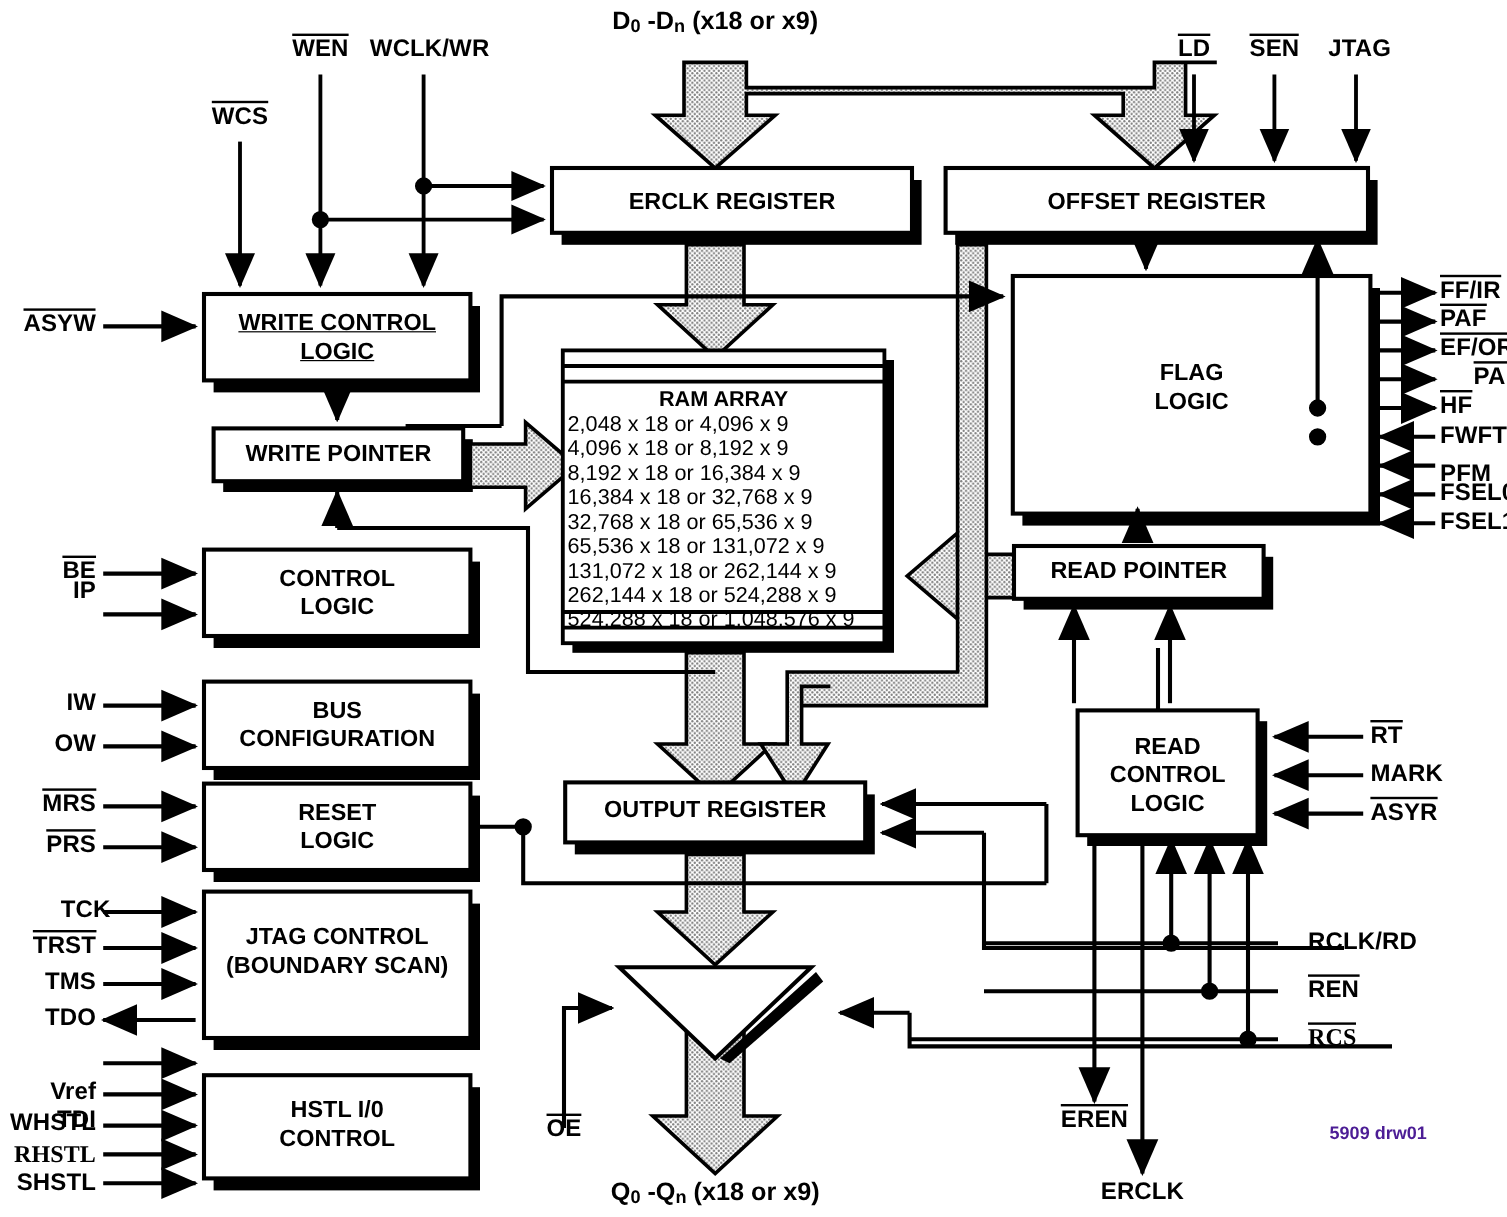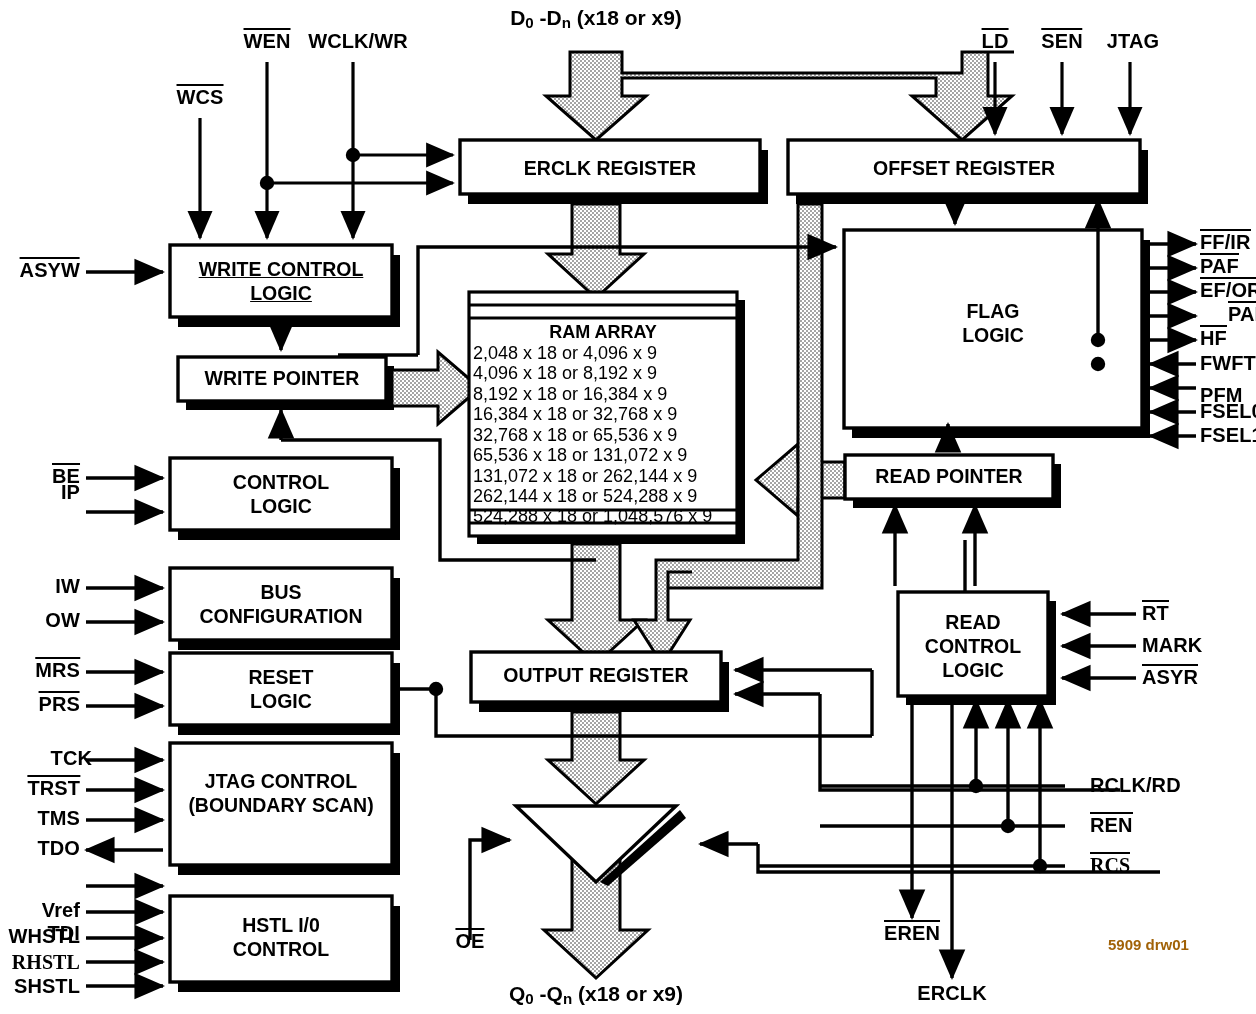--- a/index.html
+++ b/index.html
@@ -5,21 +5,21 @@
   html,body{margin:0;padding:0;background:#ffffff;}
   body{font-family:"Liberation Sans",sans-serif;}
   #root{position:relative;width:1256px;height:1014px;background:#fff;overflow:hidden;}
   svg#diagram{position:absolute;left:0;top:0;width:1256px;height:1014px;}
   .lbl{position:absolute;font-family:"Liberation Sans",sans-serif;color:#000;white-space:nowrap;}
   .sig{font-size:20px;font-weight:bold;letter-spacing:.1px;}
   .boxtext{font-size:19.5px;font-weight:bold;text-align:center;line-height:1.22;}
   .bigbus{font-size:21px;font-weight:bold;}
   .ramtitle{font-size:18px;font-weight:bold;text-align:center;}
   .ramline{font-size:18px;font-weight:normal;text-align:left;line-height:1.135;white-space:nowrap;}
-  .caption{font-size:15px;font-weight:bold;color:#a16207;}
+  .caption{font-size:15px;font-weight:bold;color:#4c1d95;}
   .ovl{position:relative;display:inline-block;}
   .ovl::before{content:"";position:absolute;left:0;right:0;top:-2px;height:2px;background:#000;}
   .sub{font-size:0.72em;vertical-align:-0.18em;}
   .ctr{transform:translateX(-50%);}
   .rgt{transform:translateX(-100%);}
 </style>
 </head>
 <body>
 
 <div id="root">

